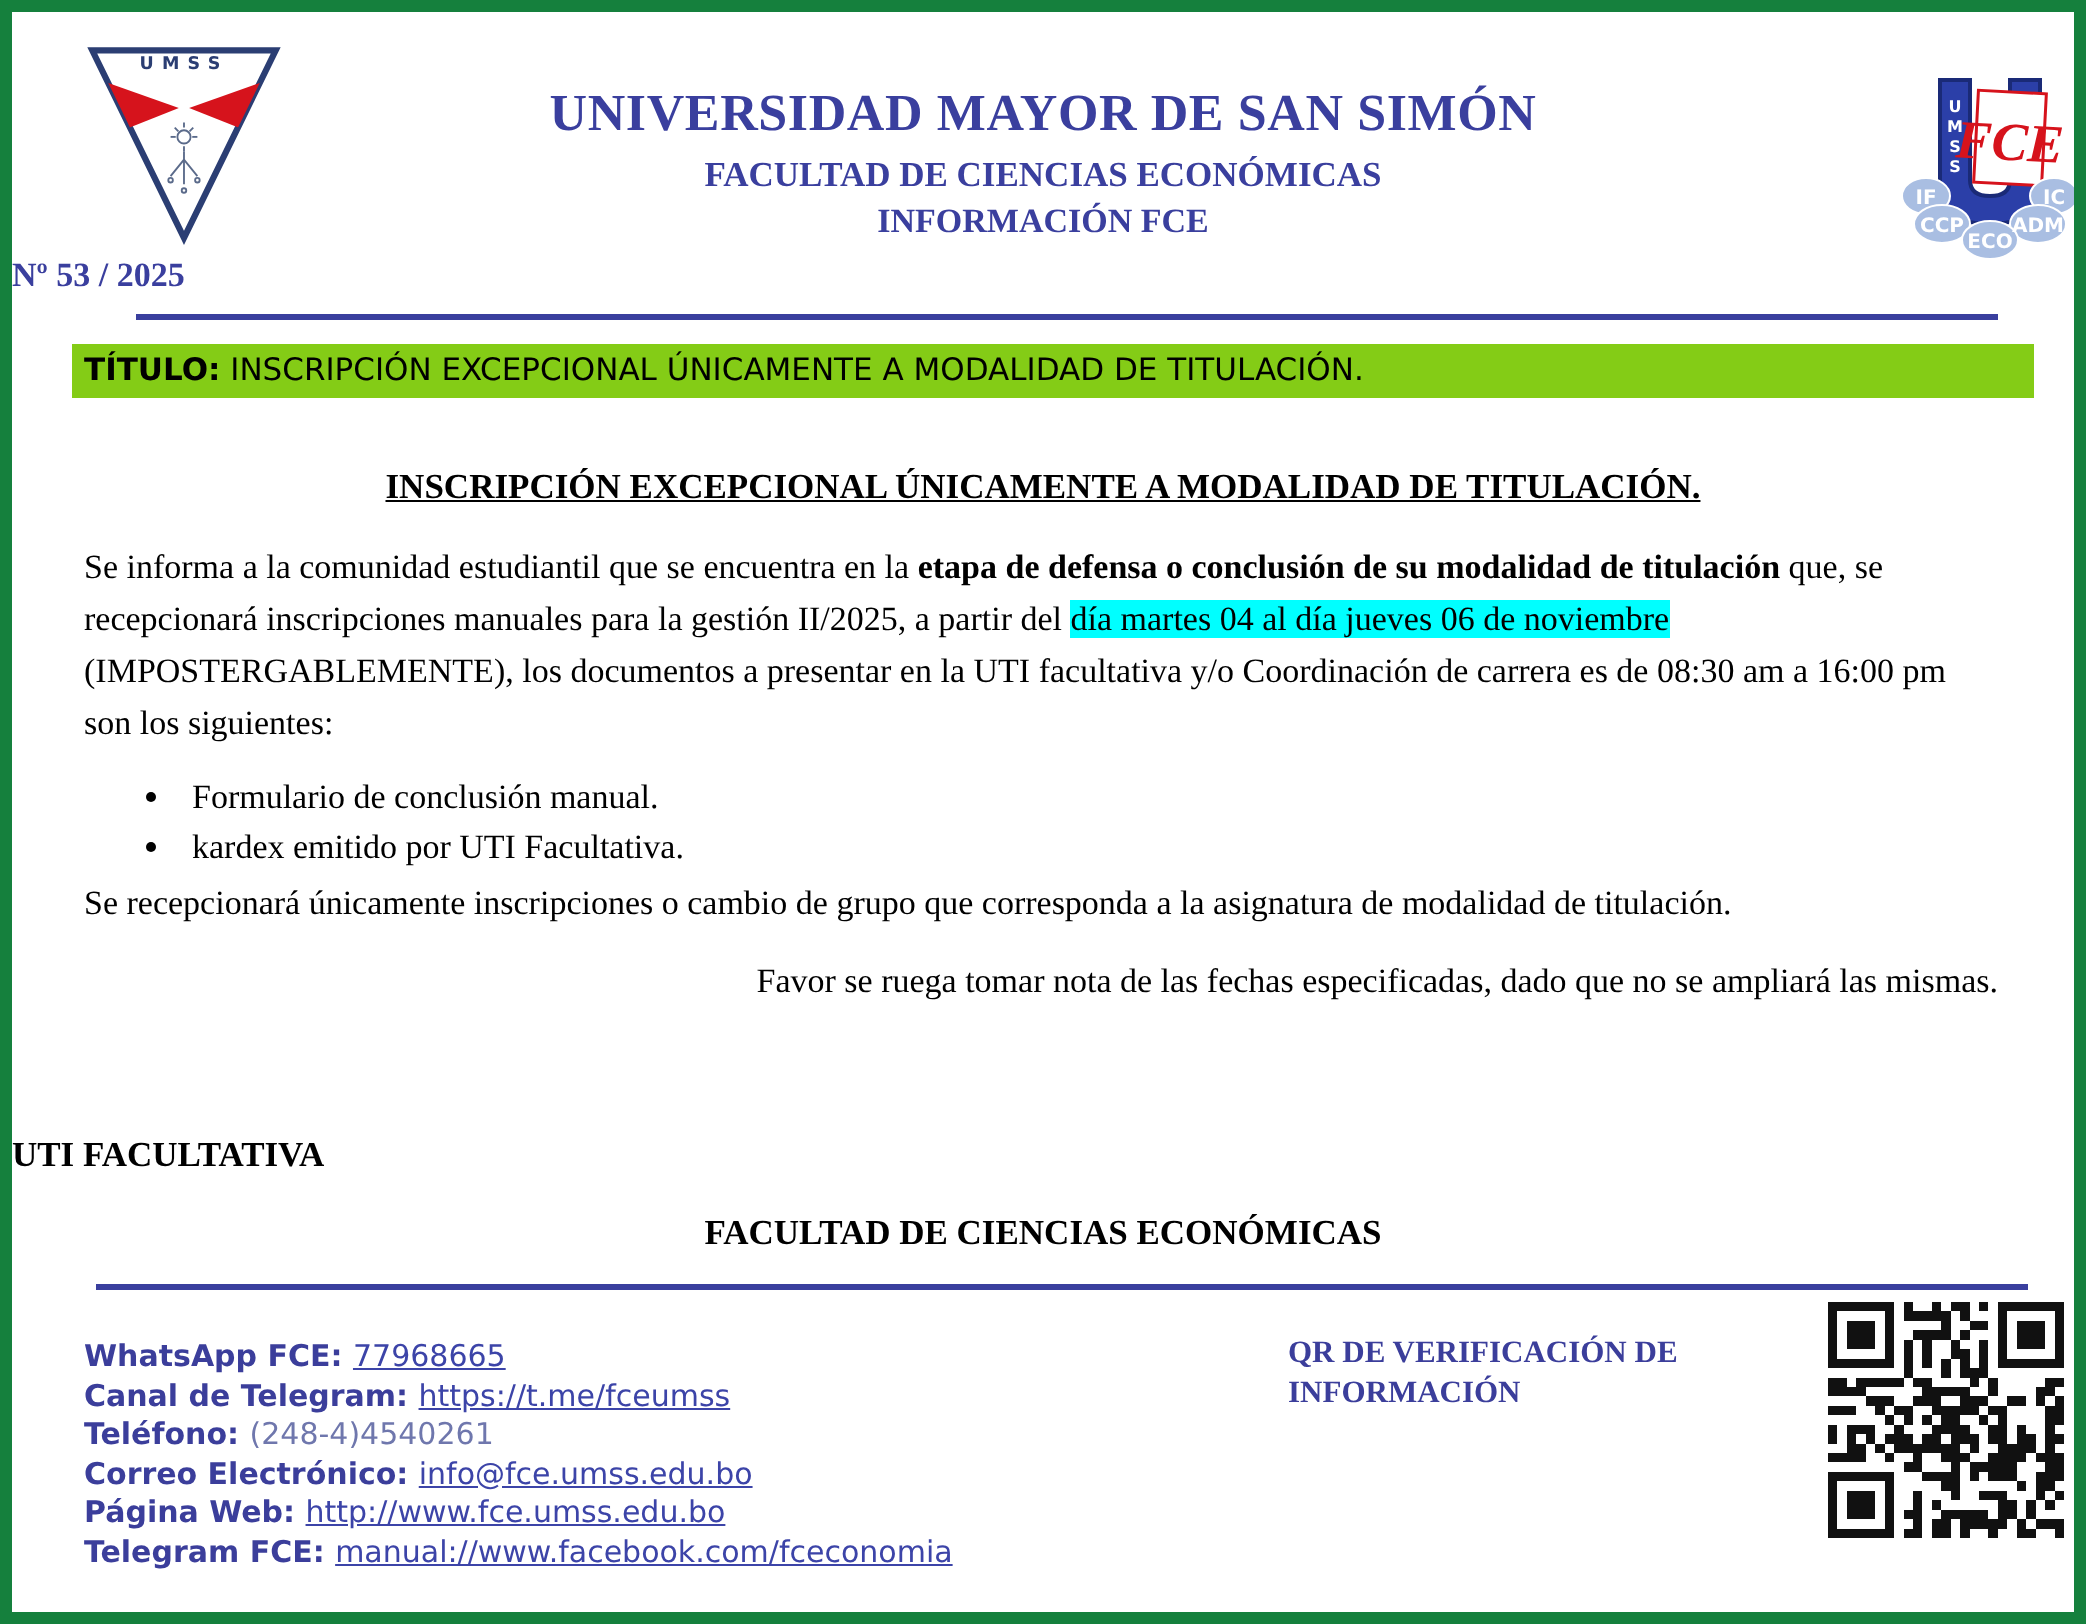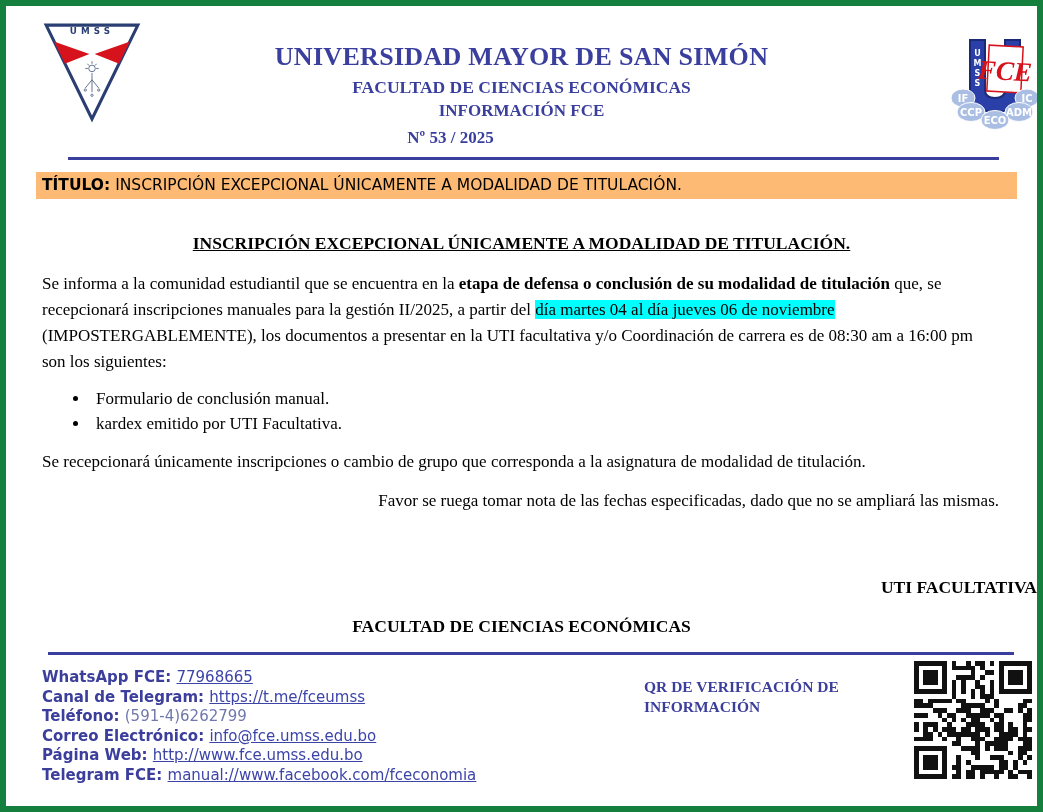--- a/index.html
+++ b/index.html
@@ -15,54 +15,54 @@
     overflow:hidden;
   }
 
   
   .logo-umss { position:absolute; left:36px; top:14px; width:100px; height:102px; }
   .logo-fce  { position:absolute; left:944px; top:28px; width:90px; height:96px; }
   .header-text { text-align:center; padding-top:36px; color:#3A3F9E; }
   .h-title { font-size:26px; font-weight:bold; letter-spacing:.3px; }
   .h-sub   { font-size:17.5px; font-weight:bold; margin-top:5px; }
   .h-sub2  { font-size:17px;  font-weight:bold; margin-top:3px; }
-  .doc-number { text-align:center; padding-right:142px; font-size:17px; font-weight:bold; color:#3A3F9E; margin-top:7px; }
+  .doc-number { text-align:left; padding-right:142px; font-size:17px; font-weight:bold; color:#3A3F9E; margin-top:7px; }
   .header-rule { margin:9px 38px 0 62px; height:3px; background:#3A3F9E; }
 
   
   .title-bar {
     margin:12px 20px 0 30px;
-    background:#fdba74;
+    background:#84cc16;
     padding:4px 8px 5px 6px;
     font-family:"DejaVu Sans", sans-serif;
     font-size:15.5px;
     color:#000;
   }
   .title-bar .lbl { font-weight:bold; }
 
   
   .doc-heading {
     text-align:center; margin-top:34px;
     font-size:17.5px; font-weight:bold; text-decoration:underline;
   }
   .body-block { margin-left:36px; margin-right:38px; font-size:17px; line-height:26px; }
   .para1 { margin-top:17px; }
   .para1 b { font-weight:bold; }
   mark { background:#00FFFF; color:inherit; }
   ul.doc-bullets { margin:11px 0 0 84px; font-size:17px; line-height:25px; }
   ul.doc-bullets li { padding-left:6px; }
-  .para2 { margin-top:13px; }
+  .para2 { margin-top:3px; }
   .para3 { margin-top:13px;text-align:right; }
-  .sig1 { text-align:right; font-size:17.5px; font-weight:bold; margin-top:63px; }
+  .sig1 { text-align:left; font-size:17.5px; font-weight:bold; margin-top:63px; }
   .sig2 { text-align:center; font-size:17.5px; font-weight:bold; margin-top:18px; }
 
   
   .footer-rule { margin:15px 23px 0 42px; height:3px; background:#3A3F9E; }
   .footer { position:relative; margin:0 23px 0 36px; height:150px; }
-  .contacts { position:absolute; left:0; top:13px; font-family:"DejaVu Sans", sans-serif; font-size:15px; line-height:19.5px; }
+  .contacts { position:absolute; left:0; top:24px; font-family:"DejaVu Sans", sans-serif; font-size:15px; line-height:19.5px; }
   .c-label { font-weight:bold; color:#3B3E9B; }
   .c-link  { color:#3C44A8; text-decoration:underline; cursor:pointer; }
   .c-plain { color:#6F77AD; }
   .qr-label {
     position:absolute; left:602px; top:22px; width:248px;
     font-family:Liberation Serif, serif; font-size:15.5px; font-weight:bold;
     color:#3B3E9B; line-height:20px;
   }
   .qr-box { position:absolute; left:872px; top:6px; width:118px; height:118px; }
   .qr-box svg { width:100%; height:100%; display:block; }
@@ -152,21 +152,21 @@
 
   <div class="sig1">UTI FACULTATIVA</div>
   <div class="sig2">FACULTAD DE CIENCIAS ECONÓMICAS</div>
 
   <div class="footer-rule"></div>
 
   <div class="footer">
     <div class="contacts">
         <div><span class="c-label">WhatsApp FCE: </span><a class="c-link" href="#">77968665</a></div>
         <div><span class="c-label">Canal de Telegram: </span><a class="c-link" href="#">https://t.me/fceumss</a></div>
-        <div><span class="c-label">Teléfono: </span><span class="c-plain">(591-4)6262799</span></div>
+        <div><span class="c-label">Teléfono: </span><span class="c-plain">(248-4)4540261</span></div>
         <div><span class="c-label">Correo Electrónico: </span><a class="c-link" href="#">info@fce.umss.edu.bo</a></div>
         <div><span class="c-label">Página Web: </span><a class="c-link" href="#">http://www.fce.umss.edu.bo</a></div>
         <div><span class="c-label">Telegram FCE: </span><a class="c-link" href="#">manual://www.facebook.com/fceconomia</a></div>
       </div>
     <div class="qr-label">QR DE VERIFICACIÓN DE INFORMACIÓN</div>
     <div class="qr-box" id="qr">
         <svg viewBox="0 0 25 25" xmlns="http://www.w3.org/2000/svg" shape-rendering="crispEdges">
           <rect width="25" height="25" fill="#fff"></rect>
           <g fill="#111111">
             <rect x="0" y="0" width="1" height="1"></rect>

